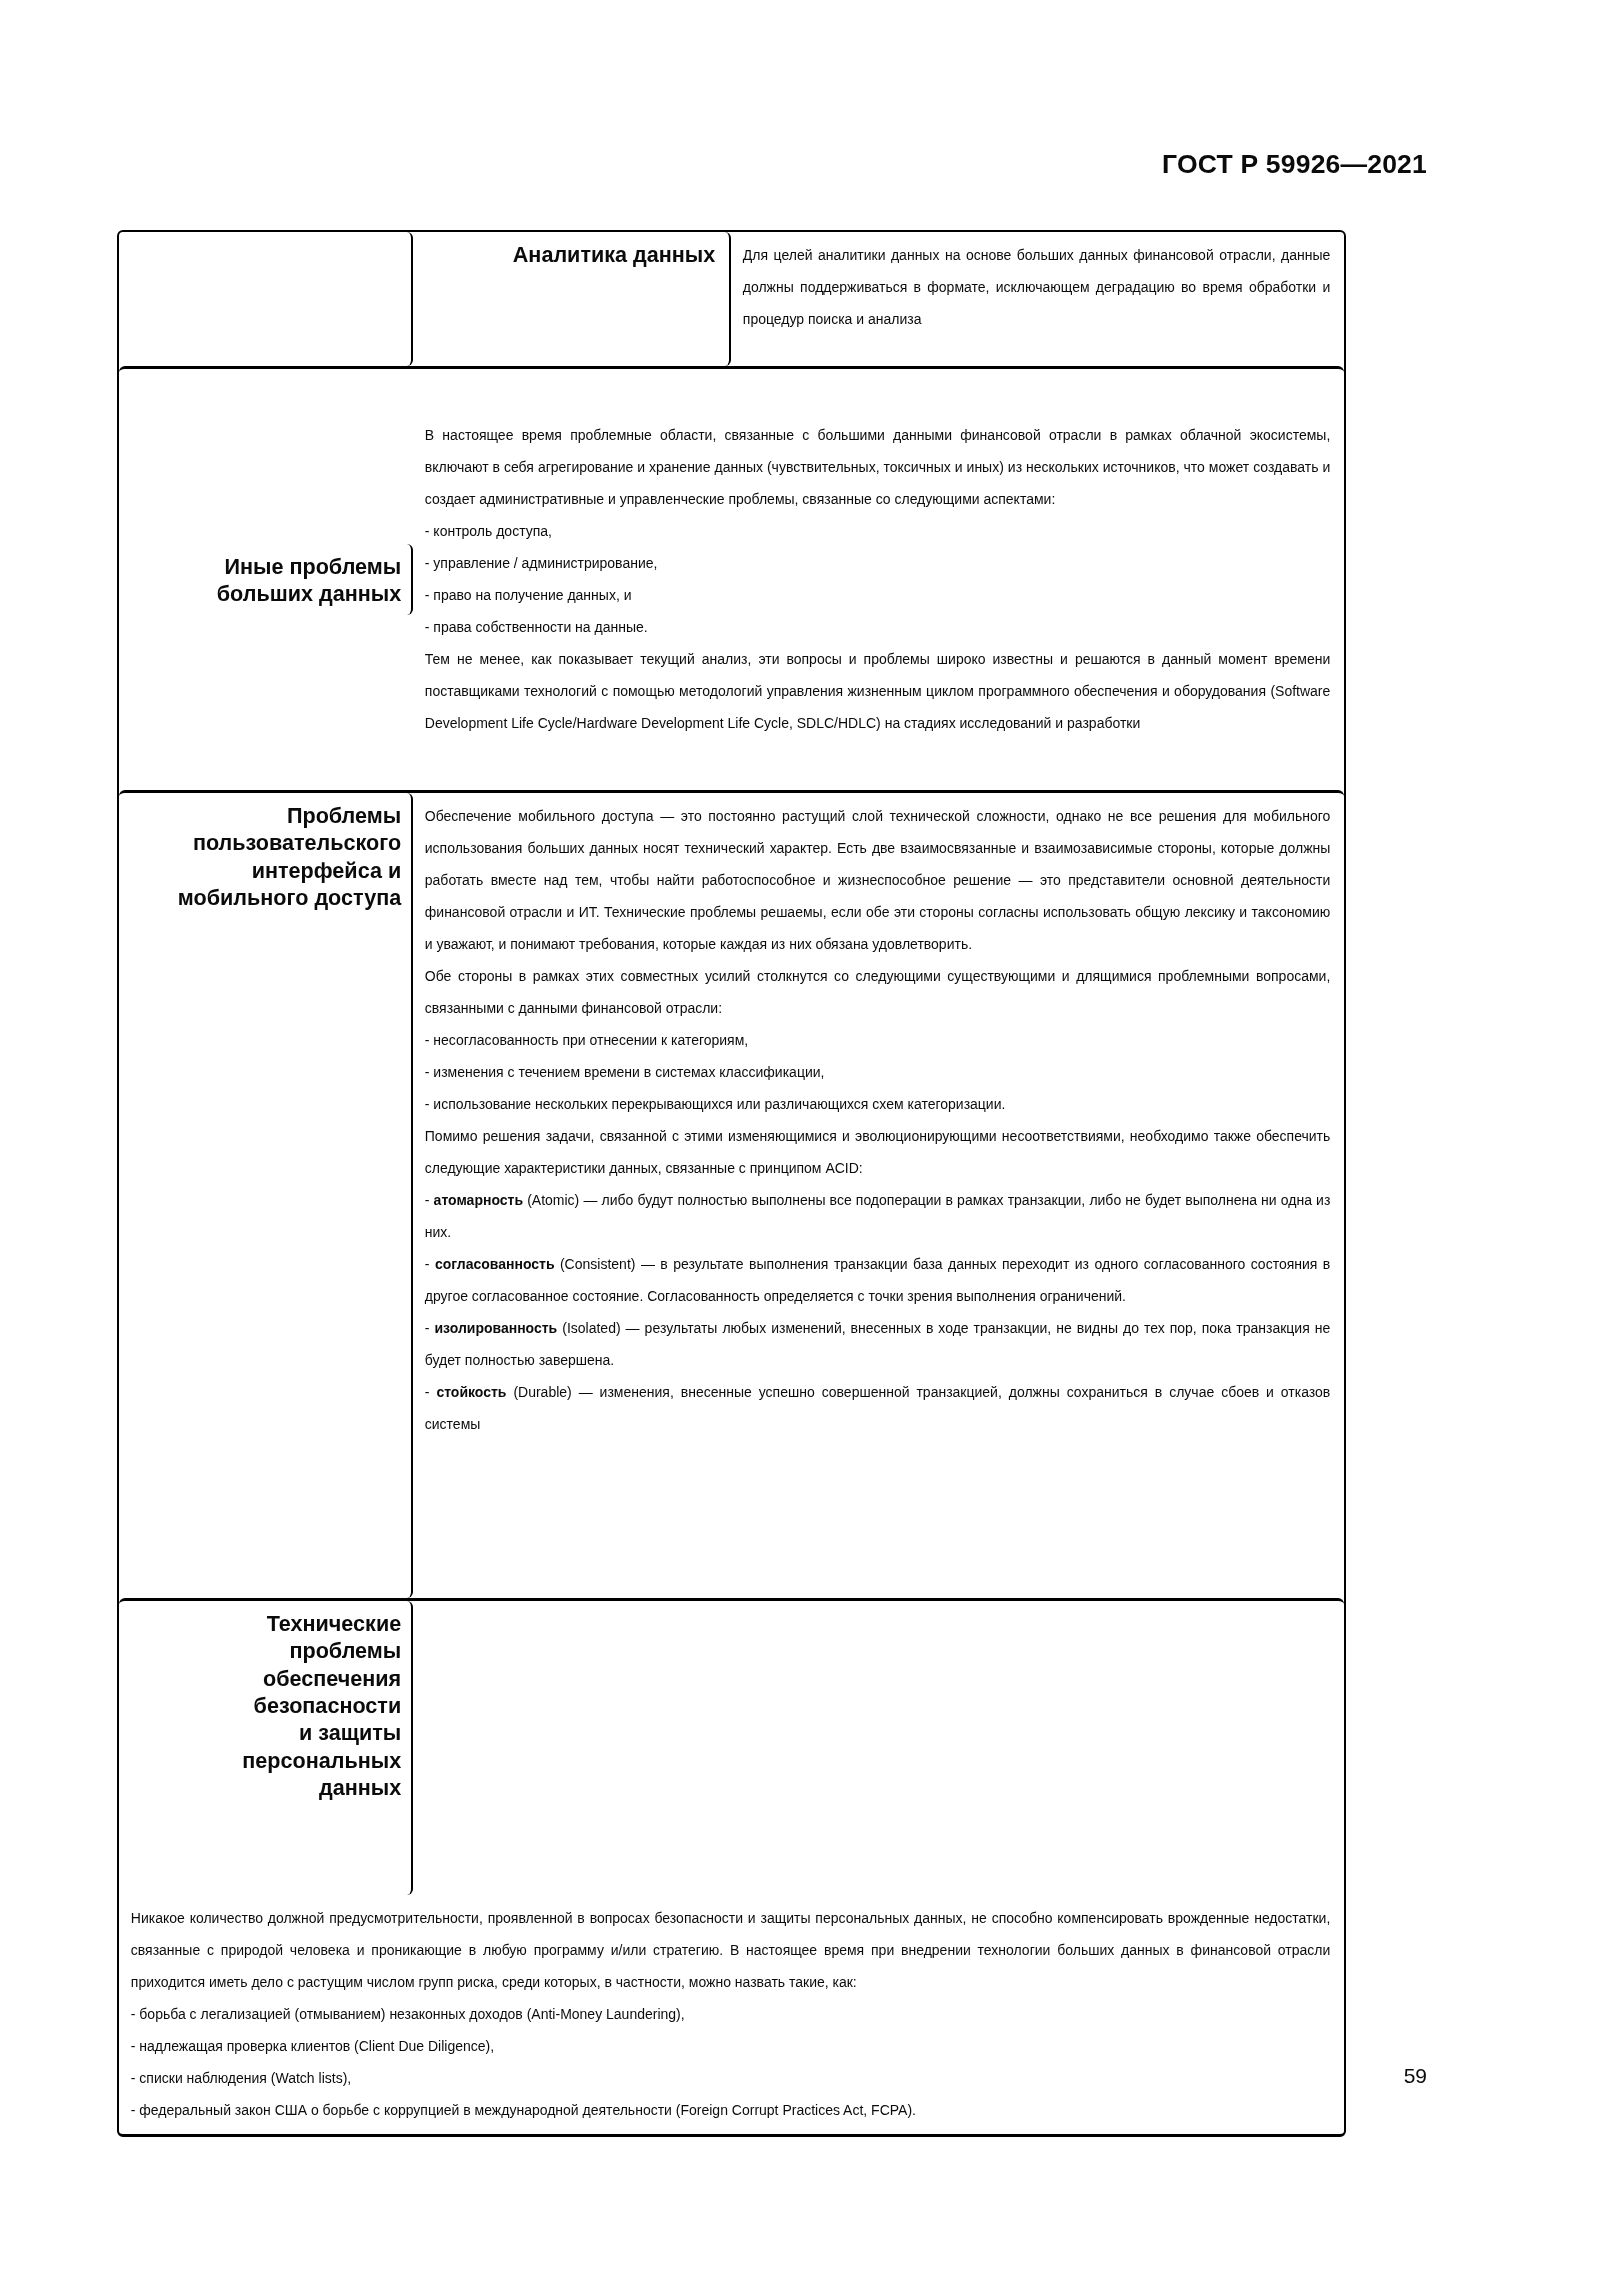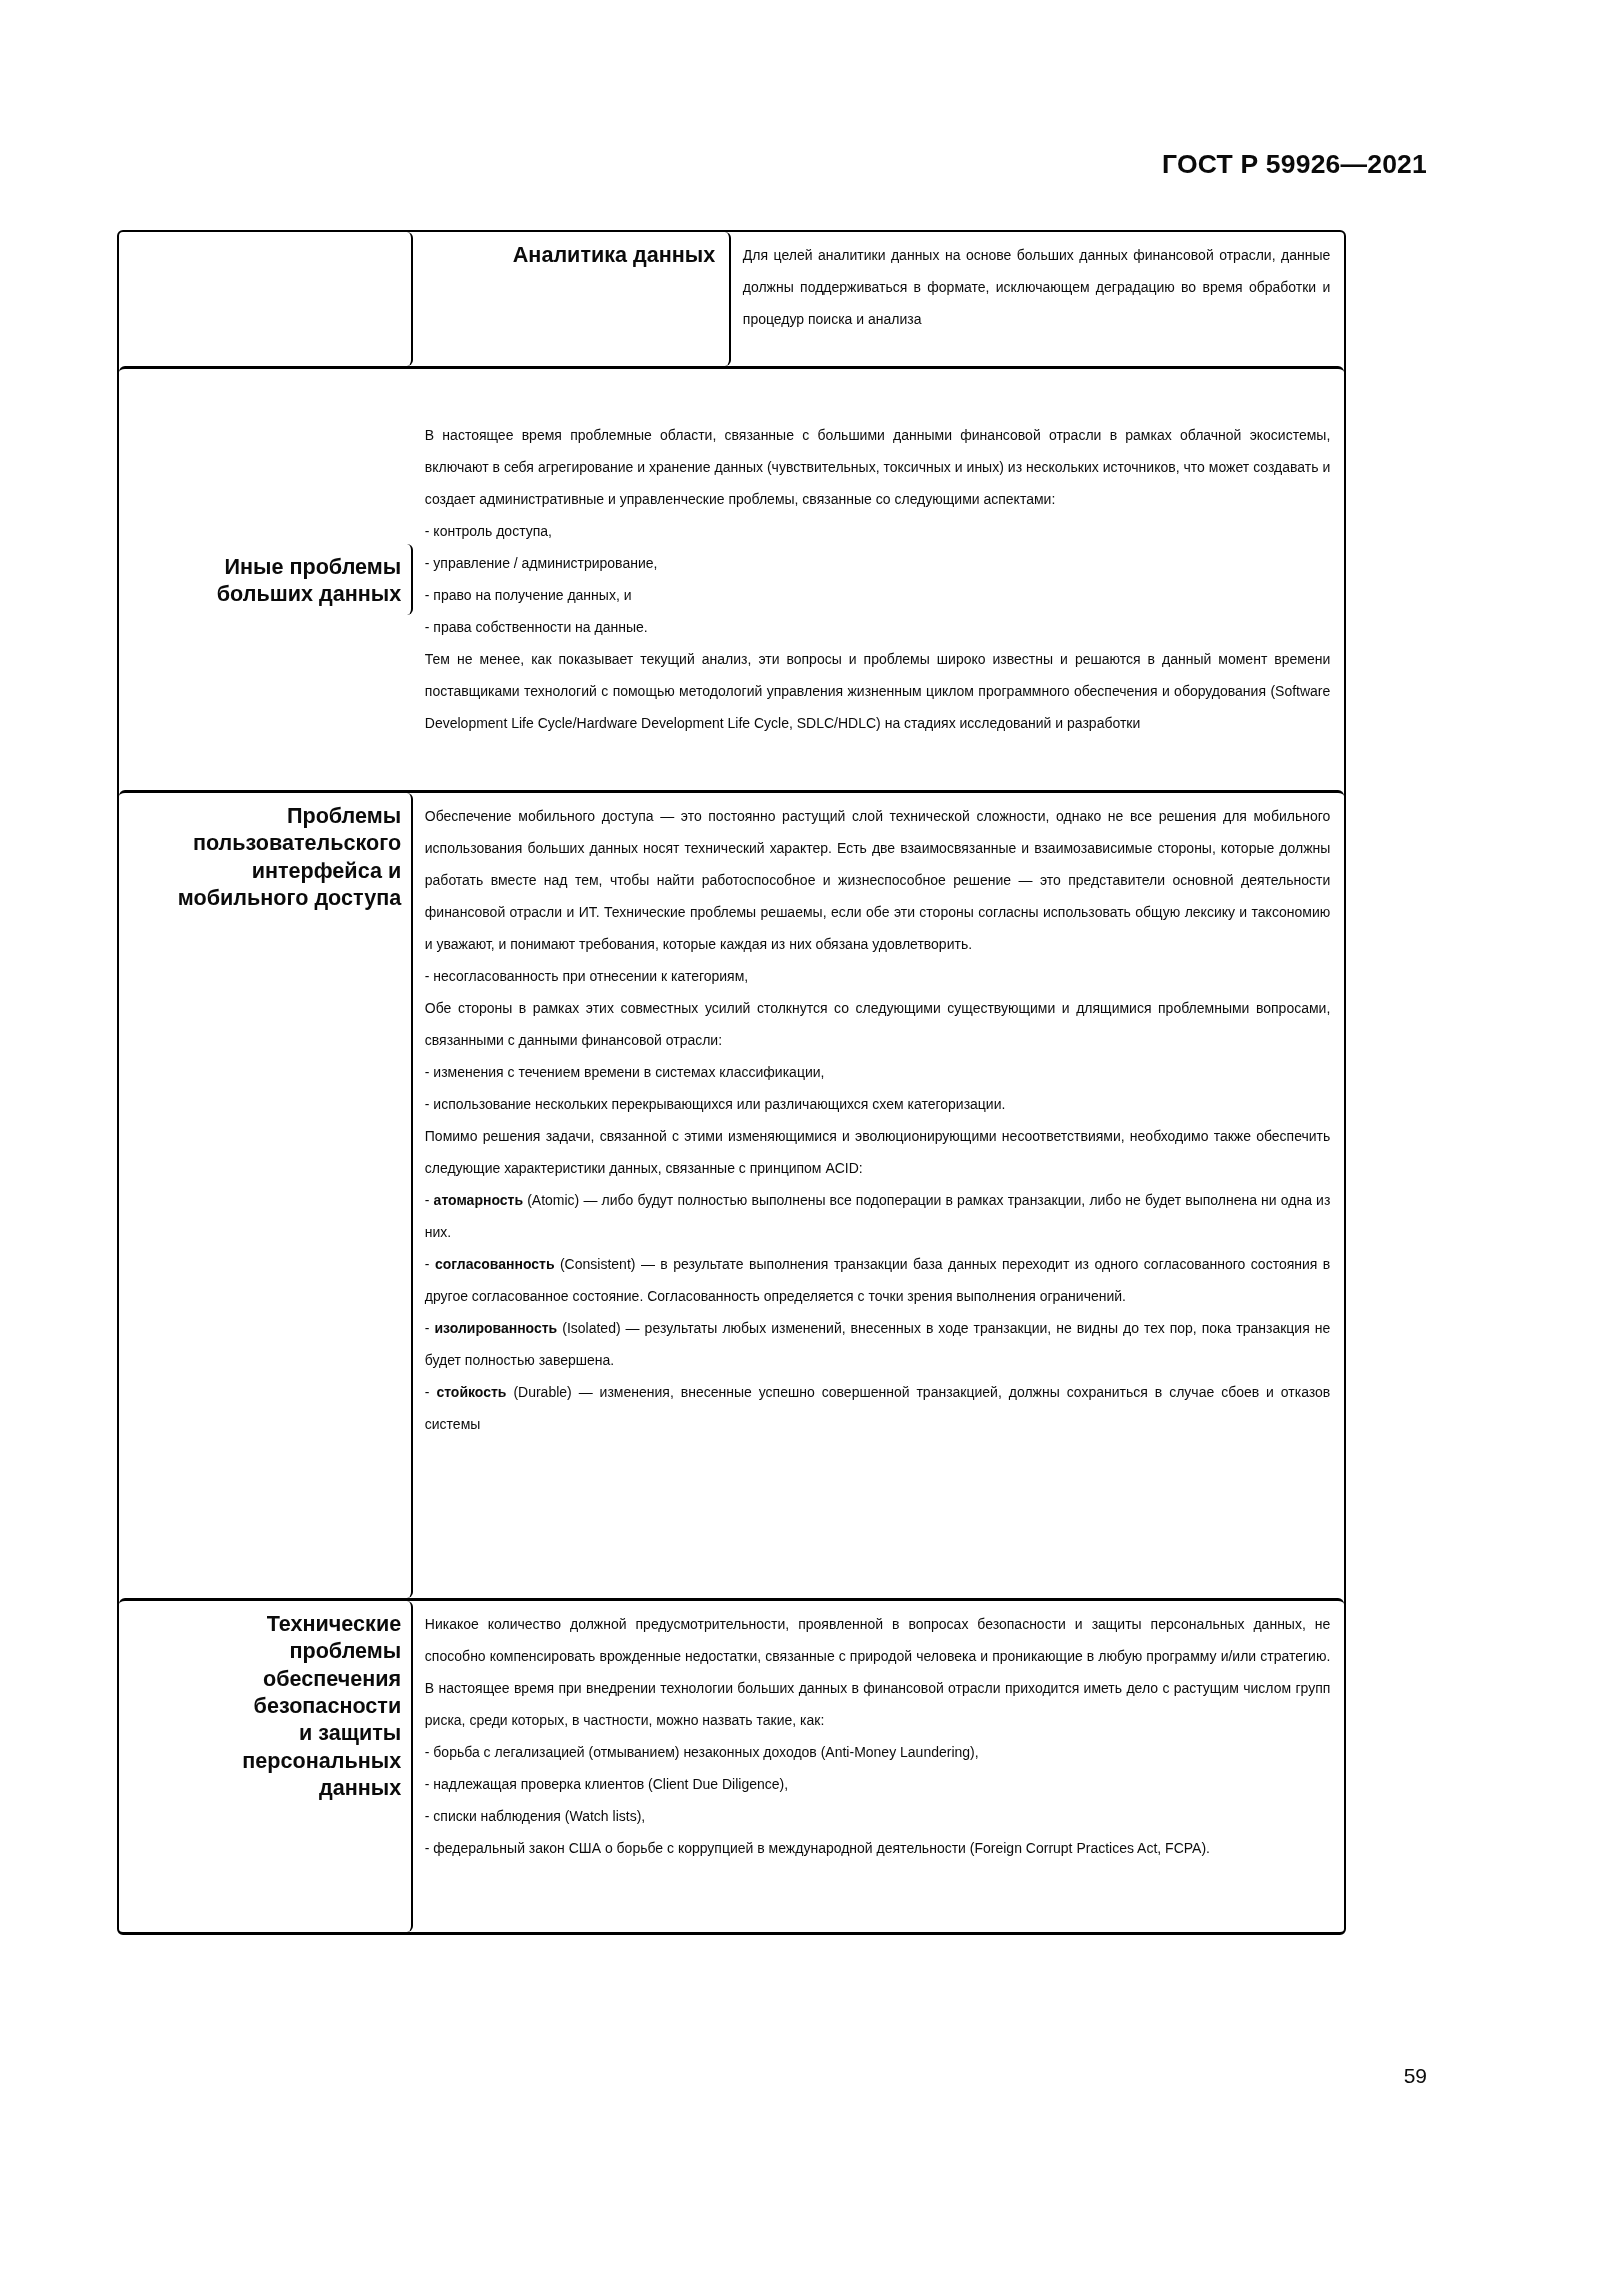--- a/index.html
+++ b/index.html
@@ -30,21 +30,21 @@
     width: 1229px;
     border-style: solid;
     border-color: #000;
     border-width: 2.9px 2px 3.9px 2px;
   }
   .t-row { display: flex; align-items: stretch; }
   .t-row + .t-row { border-top: 3.9px solid #000; }
   .row-0 { min-height: 134px; }
   .row-1 { min-height: 424px; align-items: center; }
   .row-2 { min-height: 808px; }
-  .row-3 { min-height: 334px; }
+  .row-3 { min-height: 334px; flex-direction: column; }
   .cell-label {
     flex: 0 0 294px;
     width: 294px;
     border-right: 2px solid #000;
     text-align: right;
     padding: 8.8px 9.8px 7.8px 7.8px;
     font-weight: bold;
     font-size: 21.6px;
     line-height: 27.4px;
   }
@@ -104,22 +104,22 @@
       </div>
       <div class="t-row row-2">
         <div class="cell-label">
           <div class="">Проблемы</div>
           <div class="">пользовательского</div>
           <div class="">интерфейса и</div>
           <div class="">мобильного доступа</div>
         </div>
         <div class="cell-text">
           <p>Обеспечение мобильного доступа — это постоянно растущий слой технической сложности, однако не все решения для мобильного использования больших данных носят технический характер. Есть две взаимосвязанные и взаимозависимые стороны, которые должны работать вместе над тем, чтобы найти работоспособное и жизнеспособное решение — это представители основной деятельности финансовой отрасли и ИТ. Технические проблемы решаемы, если обе эти стороны согласны использовать общую лексику и таксономию и уважают, и понимают требования, которые каждая из них обязана удовлетворить.</p>
+          <p>Обе стороны в рамках этих совместных усилий столкнутся со следующими существующими и длящимися проблемными вопросами, связанными с данными финансовой отрасли:</p>
           <p>- несогласованность при отнесении к категориям,</p>
-          <p>Обе стороны в рамках этих совместных усилий столкнутся со следующими существующими и длящимися проблемными вопросами, связанными с данными финансовой отрасли:</p>
           <p>- изменения с течением времени в системах классификации,</p>
           <p>- использование нескольких перекрывающихся или различающихся схем категоризации.</p>
           <p>Помимо решения задачи, связанной с этими изменяющимися и эволюционирующими несоответствиями, необходимо также обеспечить следующие характеристики данных, связанные с принципом ACID:</p>
           <p>- <b>атомарность</b> (Atomic) — либо будут полностью выполнены все подоперации в рамках транзакции, либо не будет выполнена ни одна из них.</p>
           <p>- <b>согласованность</b> (Consistent) — в результате выполнения транзакции база данных переходит из одного согласованного состояния в другое согласованное состояние. Согласованность определяется с точки зрения выполнения ограничений.</p>
           <p>- <b>изолированность</b> (Isolated) — результаты любых изменений, внесенных в ходе транзакции, не видны до тех пор, пока транзакция не будет полностью завершена.</p>
           <p>- <b>стойкость</b> (Durable) — изменения, внесенные успешно совершенной транзакцией, должны сохраниться в случае сбоев и отказов системы</p>
         </div>
       </div>
       <div class="t-row row-3">

